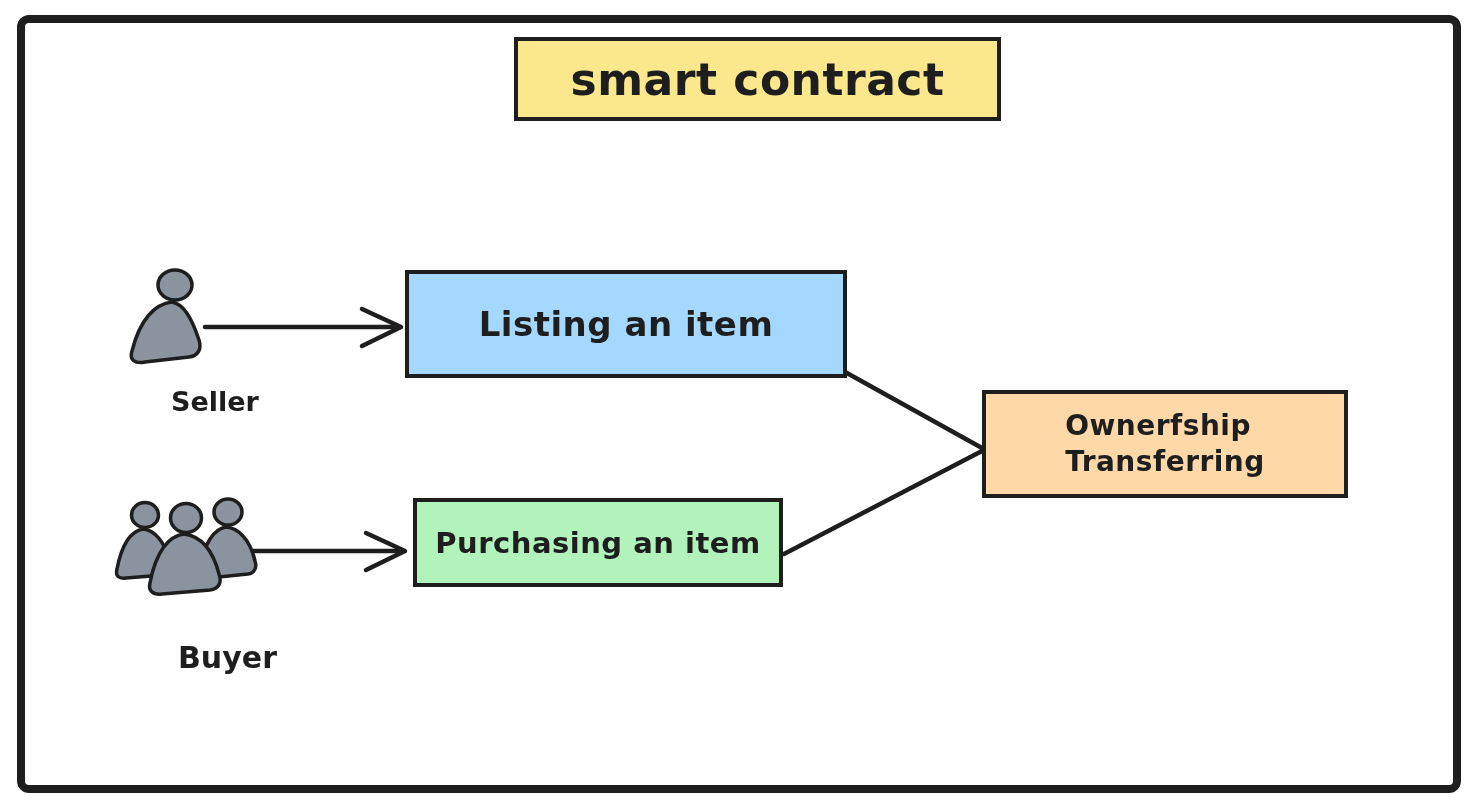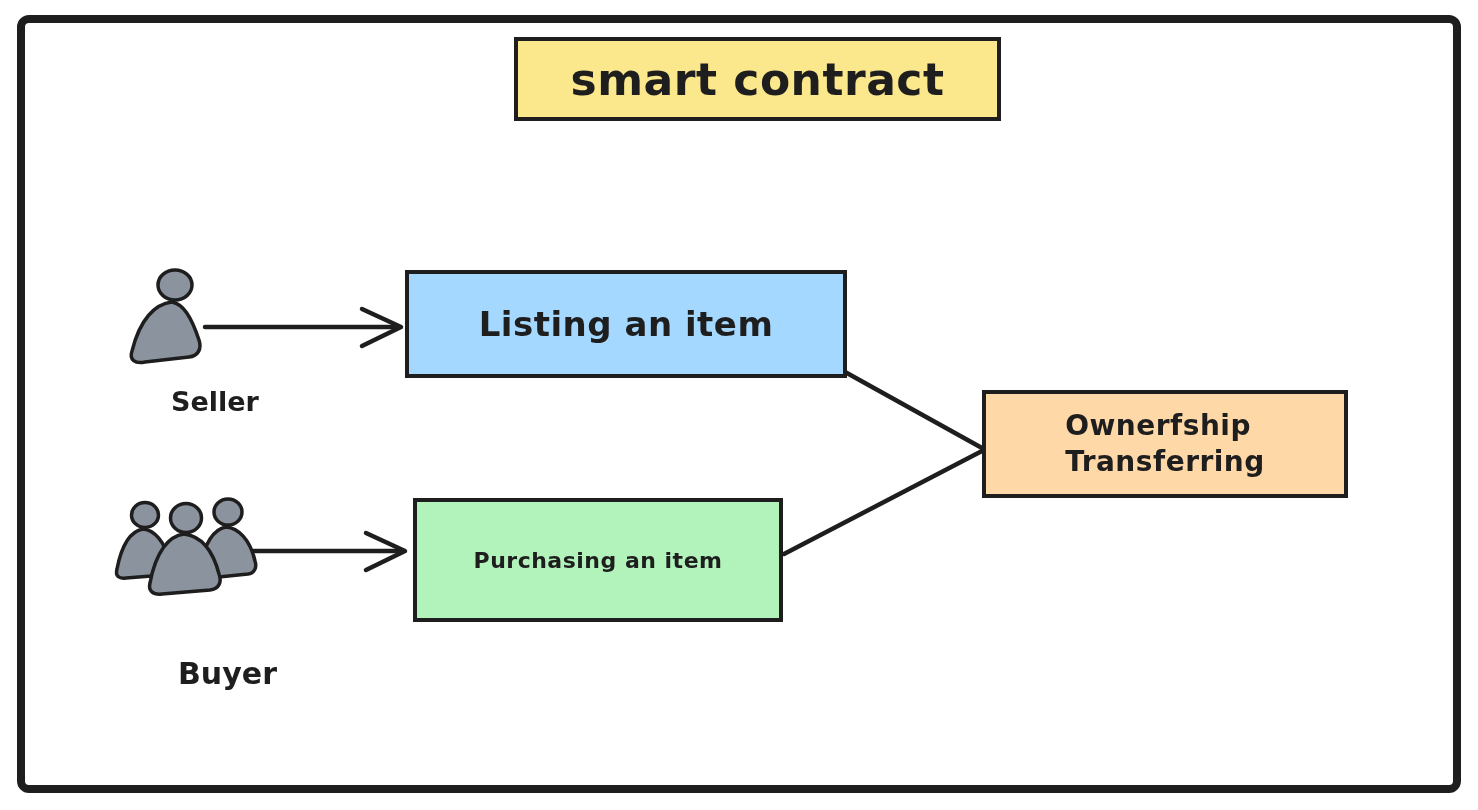--- a/index.html
+++ b/index.html
@@ -59,23 +59,23 @@
     top: 270px;
     width: 442px;
     height: 108px;
     background: #a5d8ff;
     font-size: 34px;
   }
   .purchasing-box {
     left: 413px;
     top: 498px;
     width: 370px;
-    height: 124px;
+    height: 89px;
     background: #b2f2bb;
-    font-size: 22px;
+    font-size: 29px;
   }
   .transferring-box {
     left: 982px;
     top: 390px;
     width: 366px;
     height: 108px;
     background: #ffd8a8;
     font-size: 28px;
   }
   .transferring-box .multiline {
@@ -91,21 +91,21 @@
   .actor-label {
     position: absolute;
     font-weight: bold;
     color: #1e1e1e;
     white-space: nowrap;
     margin-left: 31px;
   }
   .seller-icon-wrap  { left: 125px; top: 268px; }
   .seller-label      { left: 140px; top: 386px; font-size: 27px; }
   .buyer-icon-wrap   { left: 112px; top: 490px; }
-  .buyer-label       { left: 147px; top: 656px; font-size: 30px; text-align: center; }
+  .buyer-label       { left: 147px; top: 640px; font-size: 30px; text-align: center; }
 </style>
 </head>
 <body>
 
 <div class="canvas">
 
   <div class="outer-frame"></div>
 
   <svg class="connector-layer" viewBox="0 0 1478 810" xmlns="http://www.w3.org/2000/svg">
 

